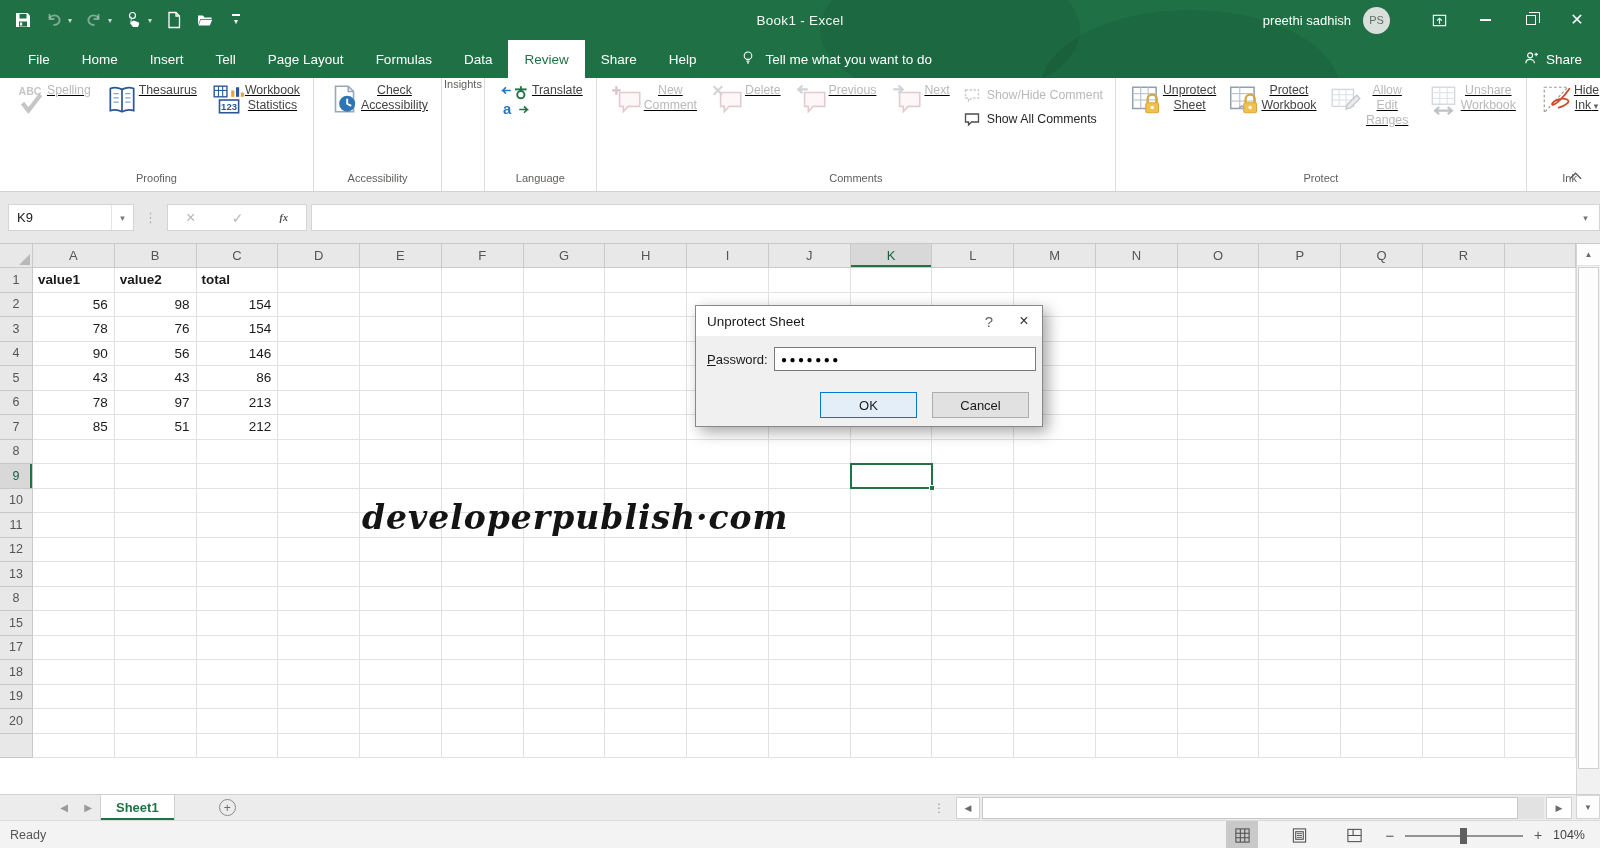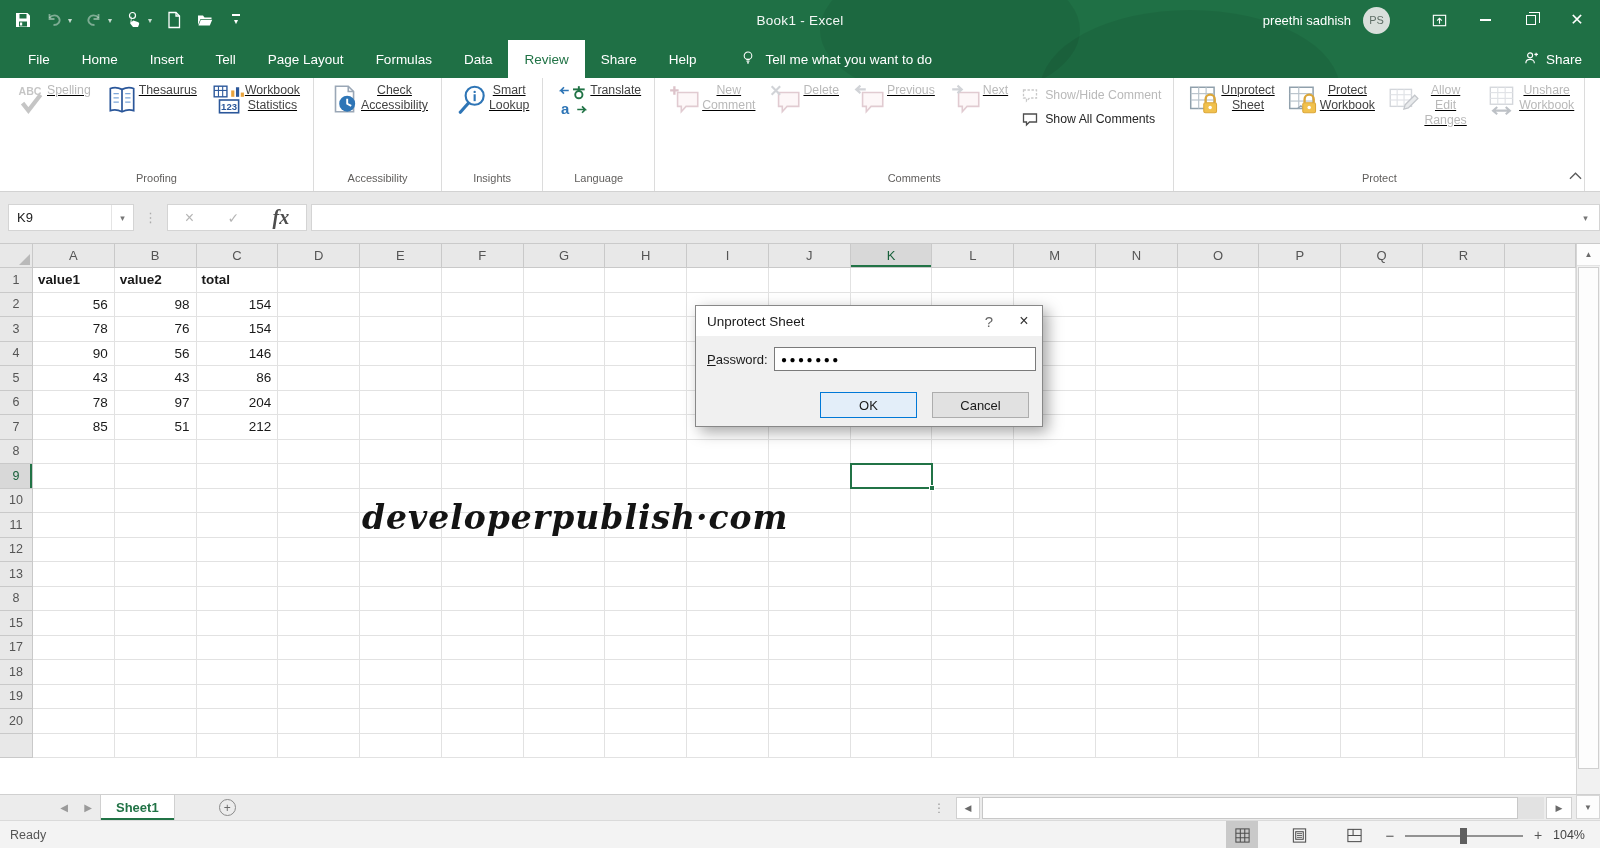--- a/index.html
+++ b/index.html
@@ -49,21 +49,21 @@
 
   
   #formulabar { position:absolute; left:0; top:192px; width:1600px; height:52px; background:#e8e8e8; border-bottom:1px solid #cacaca; display:flex; align-items:center; }
   #namebox { margin-left:8px; width:126px; height:27px; background:#fff; border:1px solid #d4d4d4; display:flex; align-items:center; }
   #namebox input { flex:1; border:none; outline:none; font-size:13px; color:#222; padding-left:8px; width:90px; font-family:inherit; }
   #namebox .nb-caret { width:22px; text-align:center; color:#777; font-size:9px; border-left:1px solid #e4e4e4; align-self:stretch; display:flex; align-items:center; justify-content:center; }
   .fb-dots { color:#ababab; font-size:13px; margin:0 10px; letter-spacing:0; }
   #fb-buttons { width:140px; height:27px; background:#fff; border:1px solid #d4d4d4; display:flex; align-items:center; justify-content:space-around; }
   .fb-x { color:#b5b5b5; font-size:16px; }
   .fb-check { color:#b5b5b5; font-size:14px; }
-  .fb-fx { font-family:"Liberation Serif",serif; font-style:italic; font-weight:bold; font-size:20px; color:#4d4d4d; }
+  .fb-fx { font-family:"Liberation Serif",serif; font-style:italic; font-weight:bold; font-size:10px; color:#4d4d4d; }
   #formula-input { flex:1; height:27px; margin-left:4px; background:#fff; border:1px solid #d4d4d4; border-right:none; outline:none; font-size:13px; padding-left:8px; font-family:inherit; }
   #fb-expand { width:28px; height:27px; background:#fff; border:1px solid #d4d4d4; border-left:none; color:#777; font-size:9px; display:flex; align-items:center; justify-content:center; }
 
   
   #sheet-area { position:absolute; left:0; top:244px; width:1600px; height:550px; background:#fff; overflow:hidden; }
   #grid-colheaders { position:absolute; left:0; top:0; height:24px; display:flex; }
   .corner-box { width:33px; height:24px; background:#e8e8e8; border-right:1px solid #c9c9c9; border-bottom:1px solid #c9c9c9; position:relative; }
   .corner-box::after { content:""; position:absolute; right:2px; bottom:2px; border-left:11px solid transparent; border-bottom:11px solid #b9b9b9; }
   .col-h { height:24px; background:#e8e8e8; border-right:1px solid #c9c9c9; border-bottom:1px solid #c9c9c9; display:flex; align-items:center; justify-content:center; font-size:13px; color:#555; }
   .col-h.sel { background:#d8d8d8; color:#17603a; box-shadow:inset 0 -2px 0 0 #217346; }
@@ -291,34 +291,20 @@
               </svg></span>
             <div class="rb-lines">
               <div>Check</div>
               <div>Accessibility</div>
             </div>
           </button>
         </div>
         <div class="rb-grouplabel">Accessibility</div>
       </div>
       <div class="rb-group">
-        <div class="rb-content">
-          <button class="rb-large">
-            <span class="rb-icon"><svg viewBox="0 0 32 32">
-                <circle cx="18.5" cy="12" r="8.5" fill="#fff" stroke="#2e75b6" stroke-width="2"></circle>
-                <line x1="12.5" y1="19" x2="5" y2="27.5" stroke="#2e75b6" stroke-width="3" stroke-linecap="round"></line>
-                <circle cx="18.5" cy="8.4" r="1.1" fill="#2e75b6"></circle>
-                <rect x="17.5" y="10.6" width="2" height="6.5" fill="#2e75b6"></rect>
-              </svg></span>
-            <div class="rb-lines">
-              <div>Smart</div>
-              <div>Lookup</div>
-            </div>
-          </button>
-        </div>
         <div class="rb-grouplabel">Insights</div>
       </div>
       <div class="rb-group">
         <div class="rb-content">
           <button class="rb-large">
             <span class="rb-icon"><svg viewBox="0 0 32 32">
                 <g stroke="#217346" stroke-width="1.8" fill="none">
                   <line x1="16" y1="6" x2="27" y2="6"></line>
                   <line x1="21.5" y1="3" x2="21.5" y2="8"></line>
                   <circle cx="21.5" cy="11" r="3.4"></circle>
@@ -632,21 +618,21 @@
         <div class="g-cell" style="width: 81.78px;"></div>
         <div class="g-cell" style="width: 81.78px;"></div>
         <div class="g-cell" style="width: 81.78px;"></div>
         <div class="g-cell" style="width: 81.78px;"></div>
         <div class="g-cell" style="width: 71px;"></div>
       </div>
       <div class="g-row">
         <div class="row-h">6</div>
         <div class="g-cell num" style="width: 81.78px;">78</div>
         <div class="g-cell num" style="width: 81.78px;">97</div>
-        <div class="g-cell num" style="width: 81.78px;">204</div>
+        <div class="g-cell num" style="width: 81.78px;">213</div>
         <div class="g-cell" style="width: 81.78px;"></div>
         <div class="g-cell" style="width: 81.78px;"></div>
         <div class="g-cell" style="width: 81.78px;"></div>
         <div class="g-cell" style="width: 81.78px;"></div>
         <div class="g-cell" style="width: 81.78px;"></div>
         <div class="g-cell" style="width: 81.78px;"></div>
         <div class="g-cell" style="width: 81.78px;"></div>
         <div class="g-cell" style="width: 81.78px;"></div>
         <div class="g-cell" style="width: 81.78px;"></div>
         <div class="g-cell" style="width: 81.78px;"></div>

